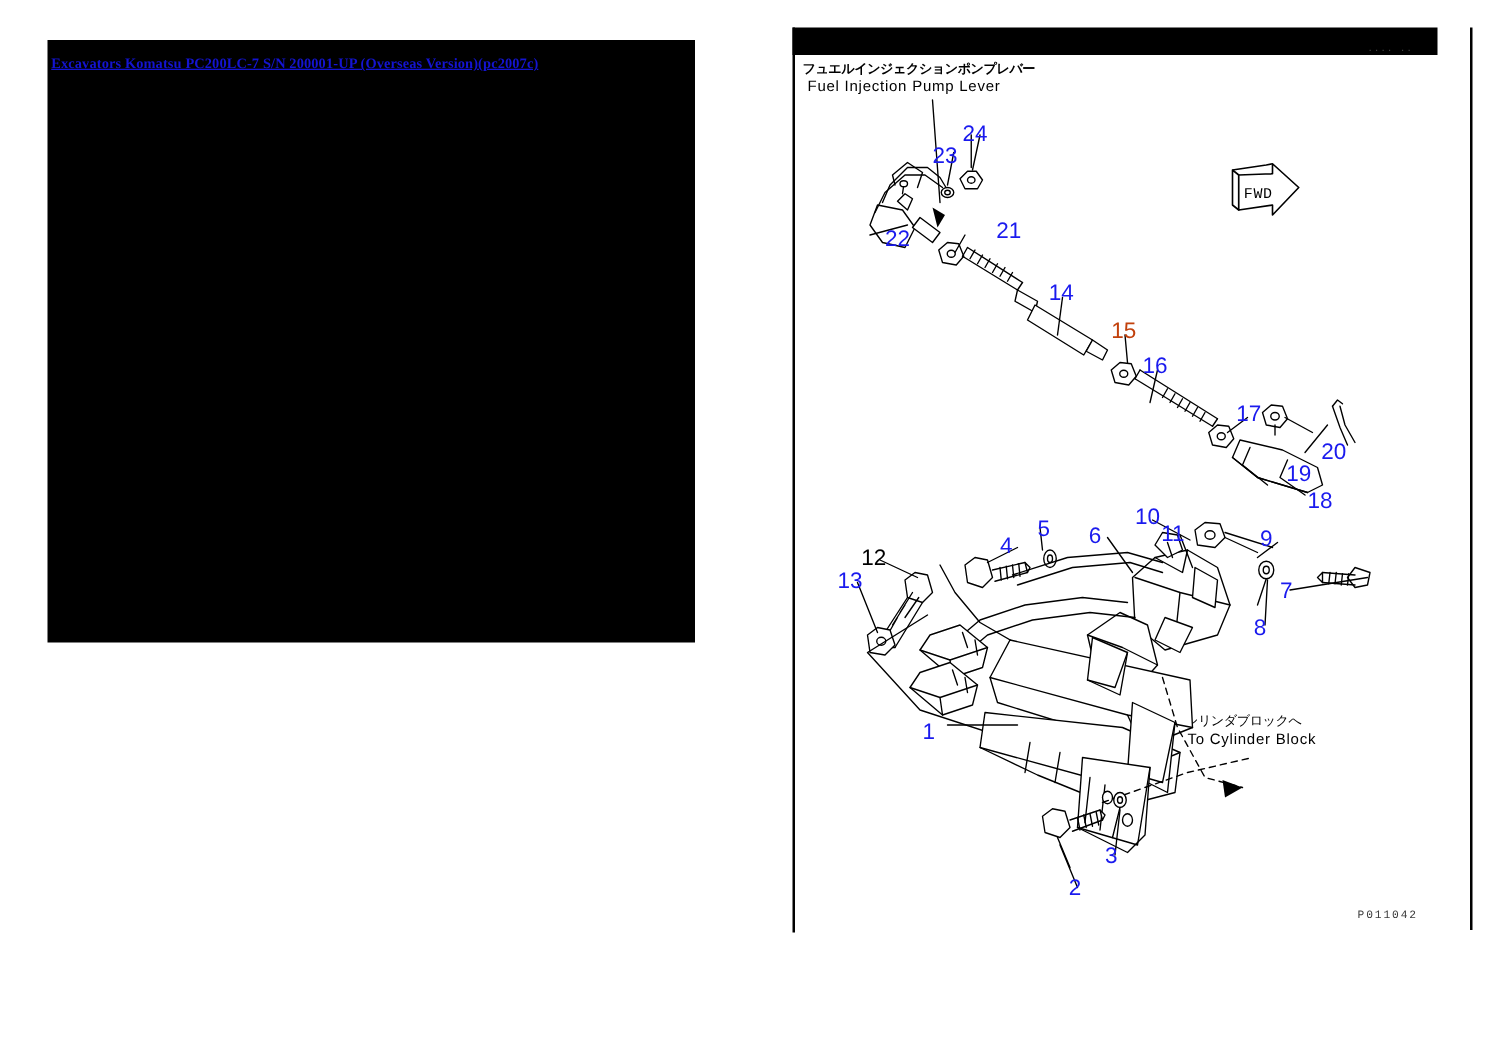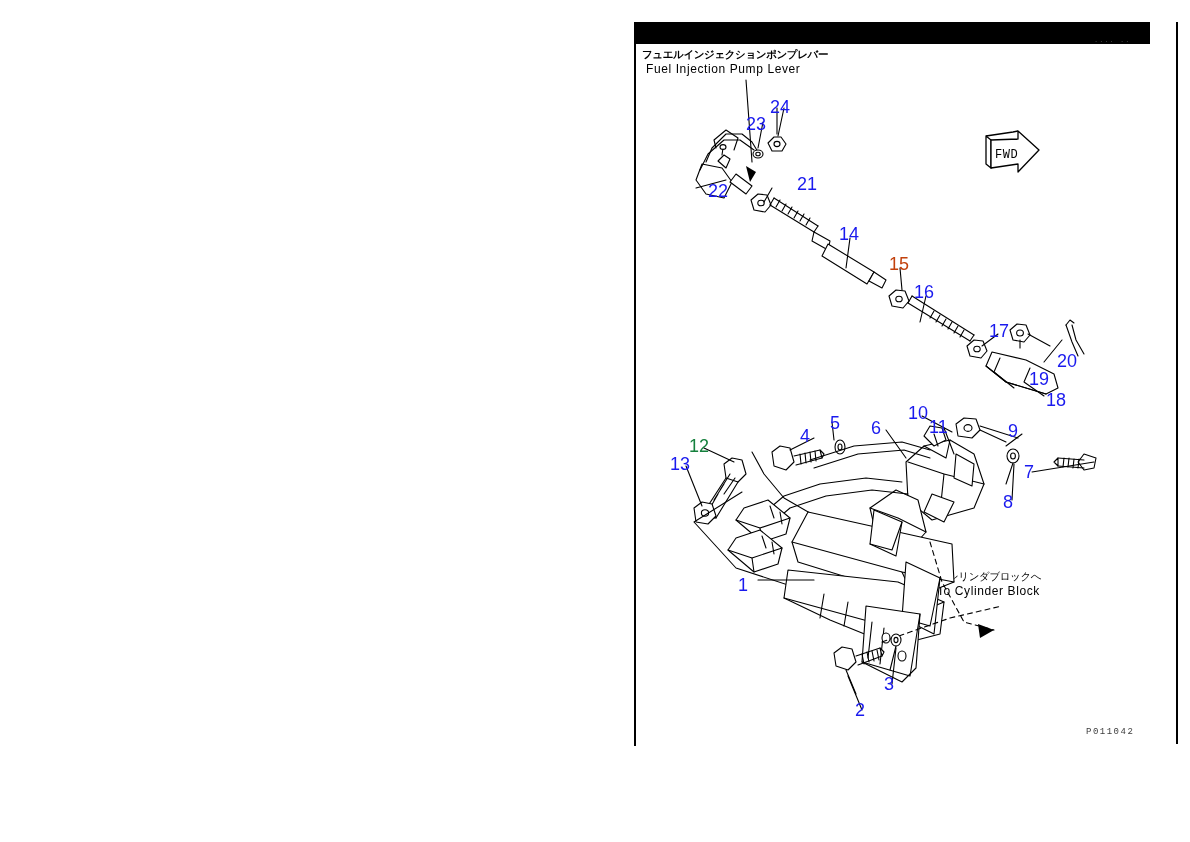--- a/index.html
+++ b/index.html
@@ -148,34 +148,37 @@
     top: 98px;
     width: 62px;
     height: 58px;
   }
 </style>
 </head>
 <body>
 
 <div id="page">
 
+  <div id="left-panel">
+    <a id="catalog-link" href="#">Excavators Komatsu PC200LC-7 S/N 200001-UP (Overseas Version)(pc2007c)</a>
+  </div>
 
   <div id="diagram-panel">
 
     <div id="diagram-topbar"></div>
     <div id="diagram-border-left"></div>
     <div id="diagram-border-right"></div>
 
     <div id="topright-code">....  ..</div>
 
     <div class="jp-label" style="left:8px; top:26px;font-weight:bold;">フュエルインジェクションポンプレバー</div>
     <div class="en-label" style="left:12px; top:40px;">Fuel Injection Pump Lever</div>
 
     <div class="jp-label" style="left:314px; top:548px;">シリンダブロックへ</div>
-    <div class="en-label" style="left:303px; top:562px;">To Cylinder Block</div>
+    <div class="en-label" style="left:316px; top:562px;">To Cylinder Block</div>
 
     <svg id="fwd-svg" viewBox="0 0 62 58">
       <g fill="none" stroke="#000000" stroke-width="1.3" stroke-linejoin="round">
         <path d="M4 16 L4 44 L9 48 L9 20 Z" fill="#ffffff"></path>
         <path d="M9 20 L9 48 L36 44 L36 52 L57 30 L36 11 L36 19 Z" fill="#ffffff"></path>
         <path d="M4 16 L31 12 L36 11"></path>
       </g>
       <text x="13" y="38" font-family="Liberation Mono, monospace" font-size="12" fill="#000000" letter-spacing="0.5">FWD</text>
     </svg>
 
@@ -361,21 +364,21 @@
         <div class="callout" style="left: 221px; top: 679px; color: rgb(26, 26, 238);">2</div>
         <div class="callout" style="left: 250px; top: 653px; color: rgb(26, 26, 238);">3</div>
         <div class="callout" style="left: 166px; top: 405px; color: rgb(26, 26, 238);">4</div>
         <div class="callout" style="left: 196px; top: 392px; color: rgb(26, 26, 238);">5</div>
         <div class="callout" style="left: 237px; top: 397px; color: rgb(26, 26, 238);">6</div>
         <div class="callout" style="left: 390px; top: 441px; color: rgb(26, 26, 238);">7</div>
         <div class="callout" style="left: 369px; top: 471px; color: rgb(26, 26, 238);">8</div>
         <div class="callout" style="left: 374px; top: 400px; color: rgb(26, 26, 238);">9</div>
         <div class="callout" style="left: 274px; top: 382px; color: rgb(26, 26, 238);">10</div>
         <div class="callout" style="left: 295px; top: 396px; color: rgb(26, 26, 238);">11</div>
-        <div class="callout" style="left: 55px; top: 415px; color: #15803d;">12</div>
+        <div class="callout" style="left: 55px; top: 415px; color: #000000;">12</div>
         <div class="callout" style="left: 36px; top: 433px; color: rgb(26, 26, 238);">13</div>
         <div class="callout" style="left: 205px; top: 203px; color: rgb(26, 26, 238);">14</div>
         <div class="callout" style="left: 255px; top: 233px; color: #c2410c;">15</div>
         <div class="callout" style="left: 280px; top: 261px; color: rgb(26, 26, 238);">16</div>
         <div class="callout" style="left: 355px; top: 300px; color: rgb(26, 26, 238);">17</div>
         <div class="callout" style="left: 412px; top: 369px; color: rgb(26, 26, 238);">18</div>
         <div class="callout" style="left: 395px; top: 348px; color: rgb(26, 26, 238);">19</div>
         <div class="callout" style="left: 423px; top: 330px; color: rgb(26, 26, 238);">20</div>
         <div class="callout" style="left: 148px; top: 153px; color: rgb(26, 26, 238); margin-left: 15px;">21</div>
         <div class="callout" style="left: 38px; top: 160px; color: rgb(26, 26, 238); margin-left: 36px;">22</div>

